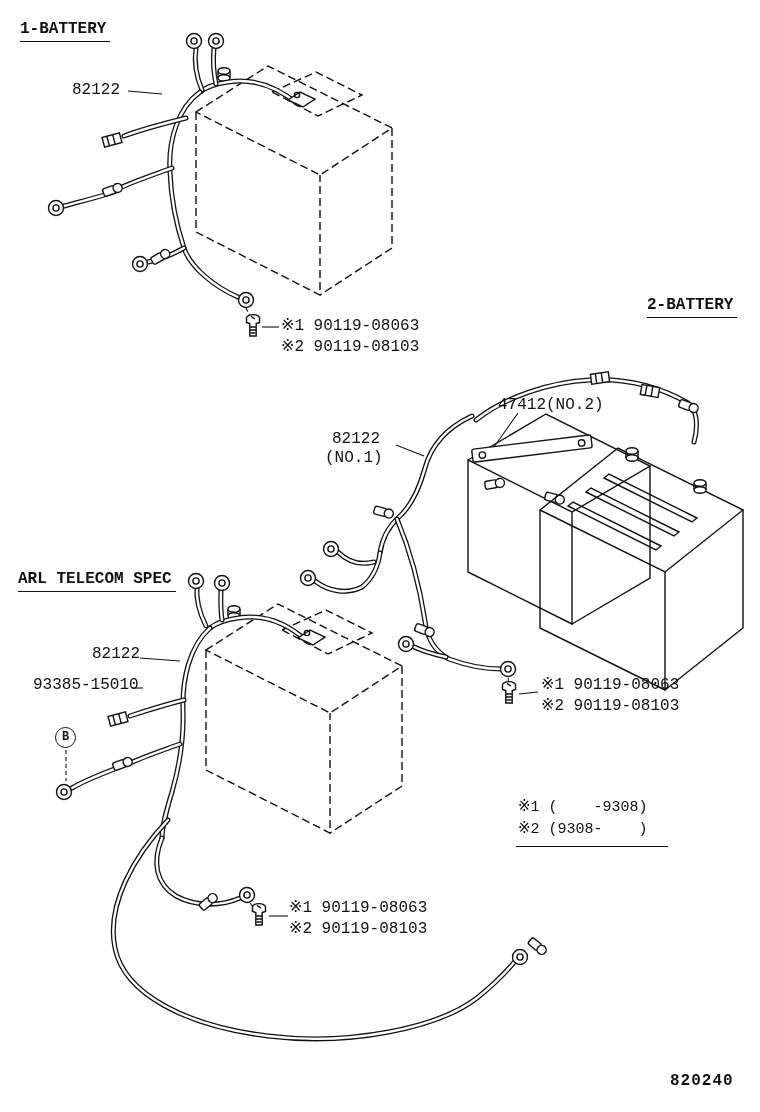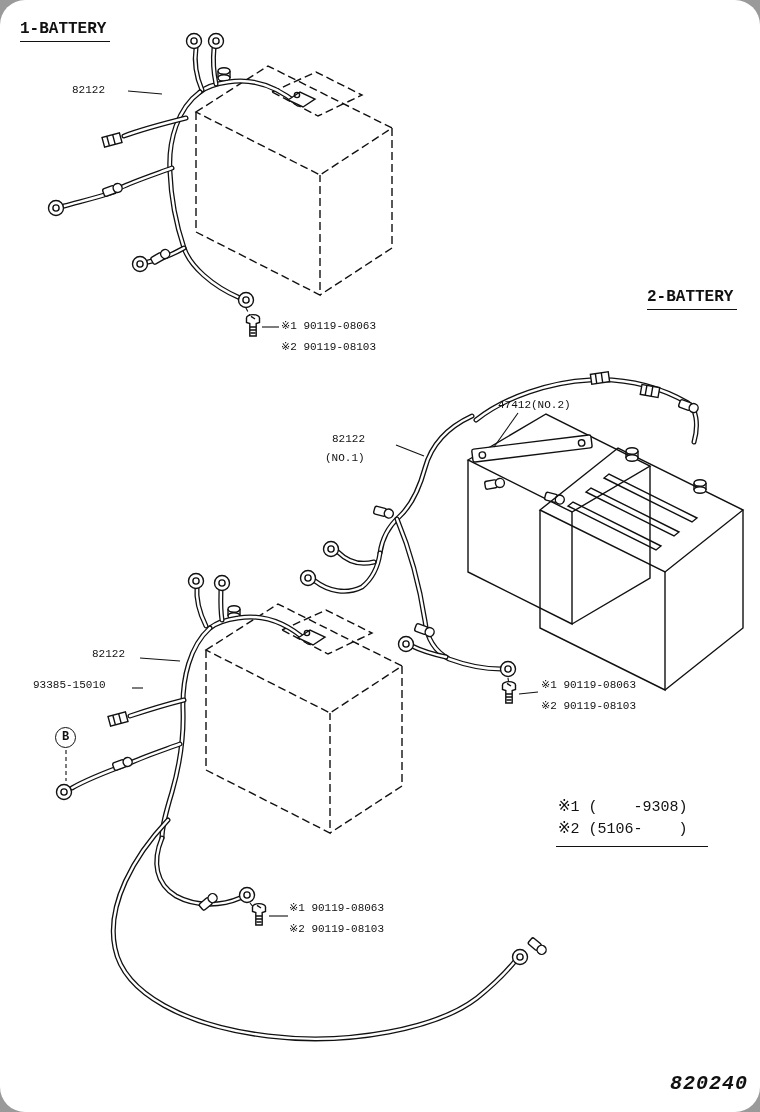--- a/index.html
+++ b/index.html
@@ -1,31 +1,31 @@
 <!DOCTYPE html>
 <html><head>
 <meta charset="utf-8">
 <style>
   * { margin:0; padding:0; box-sizing:border-box; }
   html,body { background:#9a9a9a; }
   .page {
     position:relative; width:760px; height:1112px; background:#ffffff;
     font-family:"Liberation Mono","DejaVu Sans Mono","DejaVu Sans",monospace;
-    color:#111; overflow:hidden;border-radius:25px;
+    color:#111; overflow:hidden;
   }
   svg.art { position:absolute; inset:0; }
-  .lbl { position:absolute; font-size:11px; white-space:pre; color:#111; line-height:19px; }
+  .lbl { position:absolute; font-size:16px; white-space:pre; color:#111; line-height:19px; }
   .title { font-size:16px; font-weight:bold; border-bottom:1.7px solid #111; padding:0 4px 2px 0; }
-  .legend { position:absolute; border-bottom:1.7px solid #111; padding:0 4px 5px 2px; min-width:152px;margin-left:40px; }
+  .legend { position:absolute; border-bottom:1.7px solid #111; padding:0 4px 5px 2px; min-width:152px; }
   .legend div { font-size:15px; white-space:pre; line-height:22px; }
   .bsym {
     position:absolute; width:21px; height:21px; border:1.7px solid #111; border-radius:50%;
     text-align:center; line-height:18px; font-size:12px; font-weight:bold;
   }
-  .pageno { position:absolute; font-size:20px; font-weight:bold; letter-spacing:1px;font-style:italic; }
+  .pageno { position:absolute; font-size:16px; font-weight:bold; letter-spacing:1px; }
 
   
   .bat  { fill:none; stroke:#111; stroke-width:1.4; stroke-dasharray:8 4; }
   .sol  { fill:none; stroke:#111; stroke-width:1.4; }
   .co   { fill:none; stroke:#111; stroke-width:5;   stroke-linecap:round; stroke-linejoin:round; }
   .ci   { fill:none; stroke:#fff; stroke-width:2.4; stroke-linecap:round; stroke-linejoin:round; }
   .ld   { stroke:#111; stroke-width:1.1; fill:none; }
   .ldd  { stroke:#111; stroke-width:1.1; fill:none; stroke-dasharray:4 3; }
   .wfill{ fill:#fff; stroke:#111; stroke-width:1.4; }
 </style>
@@ -227,33 +227,34 @@
     <path class="ld" d="M140,658 L180,661"></path>
     <path class="ld" d="M132,688 L143,688"></path>
     <path class="ldd" d="M66,750 L66,781"></path>
   </svg>
 
   <div class="lbl title" style="left:20px; top:20px;">1-BATTERY</div>
   <div class="lbl" style="left:72px; top:81px;">82122</div>
   <div class="lbl" style="left:281px; top:317px;">※1 90119-08063</div>
   <div class="lbl" style="left:281px; top:338px;">※2 90119-08103</div>
 
-  <div class="lbl title" style="left:647px; top:288px;">2-BATTERY</div>
+  <div class="lbl title" style="left:647px; top:296px;">2-BATTERY</div>
   <div class="lbl" style="left:498px; top:396px;">47412(NO.2)</div>
   <div class="lbl" style="left:332px; top:430px;">82122</div>
   <div class="lbl" style="left:325px; top:449px;font-family:Liberation Mono, monospace;">(NO.1)</div>
   <div class="lbl" style="left:541px; top:676px;">※1 90119-08063</div>
   <div class="lbl" style="left:541px; top:697px;">※2 90119-08103</div>
 
+  <div class="lbl title" style="left:18px; top:570px;">ARL TELECOM SPEC</div>
   <div class="lbl" style="left:92px; top:645px;">82122</div>
   <div class="lbl" style="left:33px; top:676px;">93385-15010</div>
   <div class="bsym" style="left:55px; top:727px;">B</div>
   <div class="lbl" style="left:289px; top:899px;">※1 90119-08063</div>
   <div class="lbl" style="left:289px; top:920px;">※2 90119-08103</div>
 
   <div class="legend" style="left:516px; top:797px;">
     <div>※1 (    -9308)</div>
-    <div>※2 (5106-    )</div>
+    <div>※2 (9308-    )</div>
   </div>
 
   <div class="pageno" style="left:670px; top:1072px;">820240</div>
 
 </div>
 
 </body></html>

